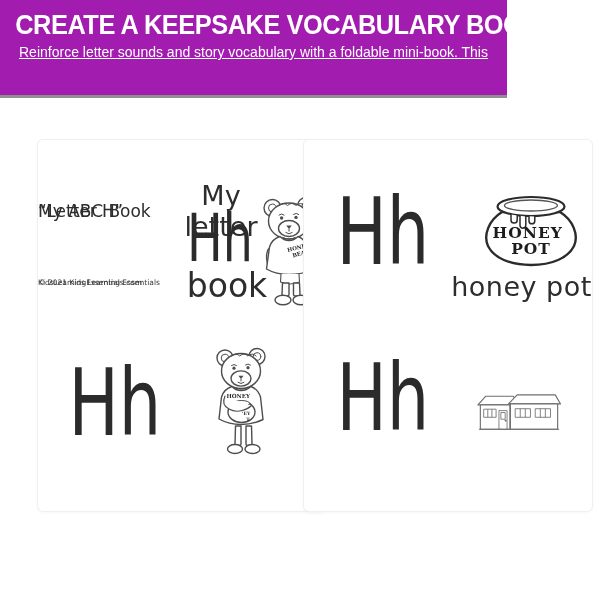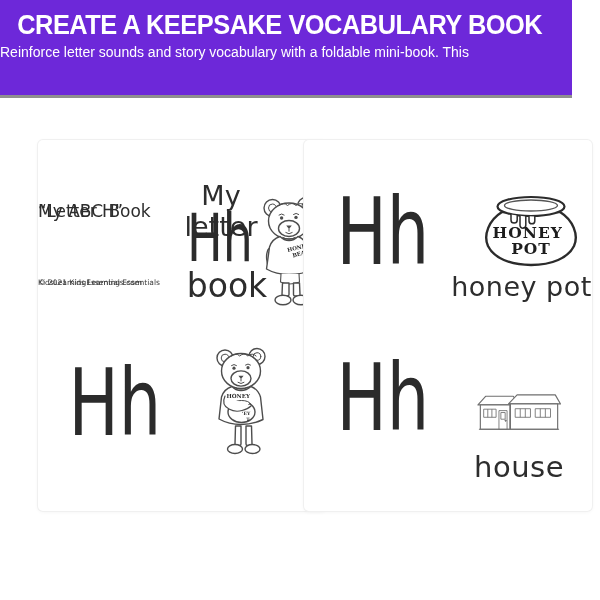--- a/index.html
+++ b/index.html
@@ -1,26 +1,26 @@
 <!DOCTYPE html>
 <html><head>
 <meta charset="utf-8">
 <style>
   html,body{margin:0;padding:0;background:#fff;}
   .canvas{position:relative;width:600px;height:600px;background:#ffffff;overflow:hidden;
           font-family:"DejaVu Sans",sans-serif;color:#2d2d2d;}
 
   
-  .banner{position:absolute;left:0;top:0;width:572px;height:95px;background:#6d28d9;
-          border-bottom:3px solid #8f8f8f;text-align:left;color:#ffffff;}
+  .banner{position:absolute;left:0;top:0;width:507px;height:95px;background:#a21caf;
+          border-bottom:3px solid #8f8f8f;text-align:center;color:#ffffff;}
   .banner h1{margin:10px 0 2px 0;font-family:"Liberation Sans",sans-serif;font-weight:800;
              font-size:27px;letter-spacing:-0.5px;transform:scaleX(0.94);transform-origin:center;
              white-space:nowrap;}
   .banner .sub{margin:2px 0 0 0;font-family:"Liberation Sans",sans-serif;font-size:14px;
-               line-height:19px;font-weight:400;}
+               line-height:19px;font-weight:400;text-decoration:underline;}
   .banner .subline{display:block;white-space:nowrap;}
 
   
   .page{position:absolute;top:140px;width:288px;height:371px;background:#ffffff;
         border-radius:5px;box-shadow:0 0 0 1px #f0f0f0, 0 1px 4px rgba(0,0,0,0.05);}
   .page-left{left:18px;margin-left:20px;}
   .page-right{left:304px;}
   .page *{position:absolute;}
 
   .hand{font-family:"DejaVu Sans",sans-serif;color:#2d2d2d;}
@@ -165,15 +165,14 @@
           <circle cx="30" cy="30" r="0.7" fill="#6f6f6f"></circle>
           <rect x="40" y="17.5" width="16" height="9"></rect>
           <path d="M45.3,17.5 v9 M50.6,17.5 v9" fill="none"></path>
           <rect x="61" y="17.5" width="16" height="9"></rect>
           <path d="M66.3,17.5 v9 M71.6,17.5 v9" fill="none"></path>
         </g>
         <line x1="2" y1="39" x2="86" y2="39"></line>
       </g>
     </svg>
 
-    <div class="hand caption" style="left:145px;top:312px;width:140px;font-size:29px;">house</div>
   </section>
 </div>
 
 </body></html>

